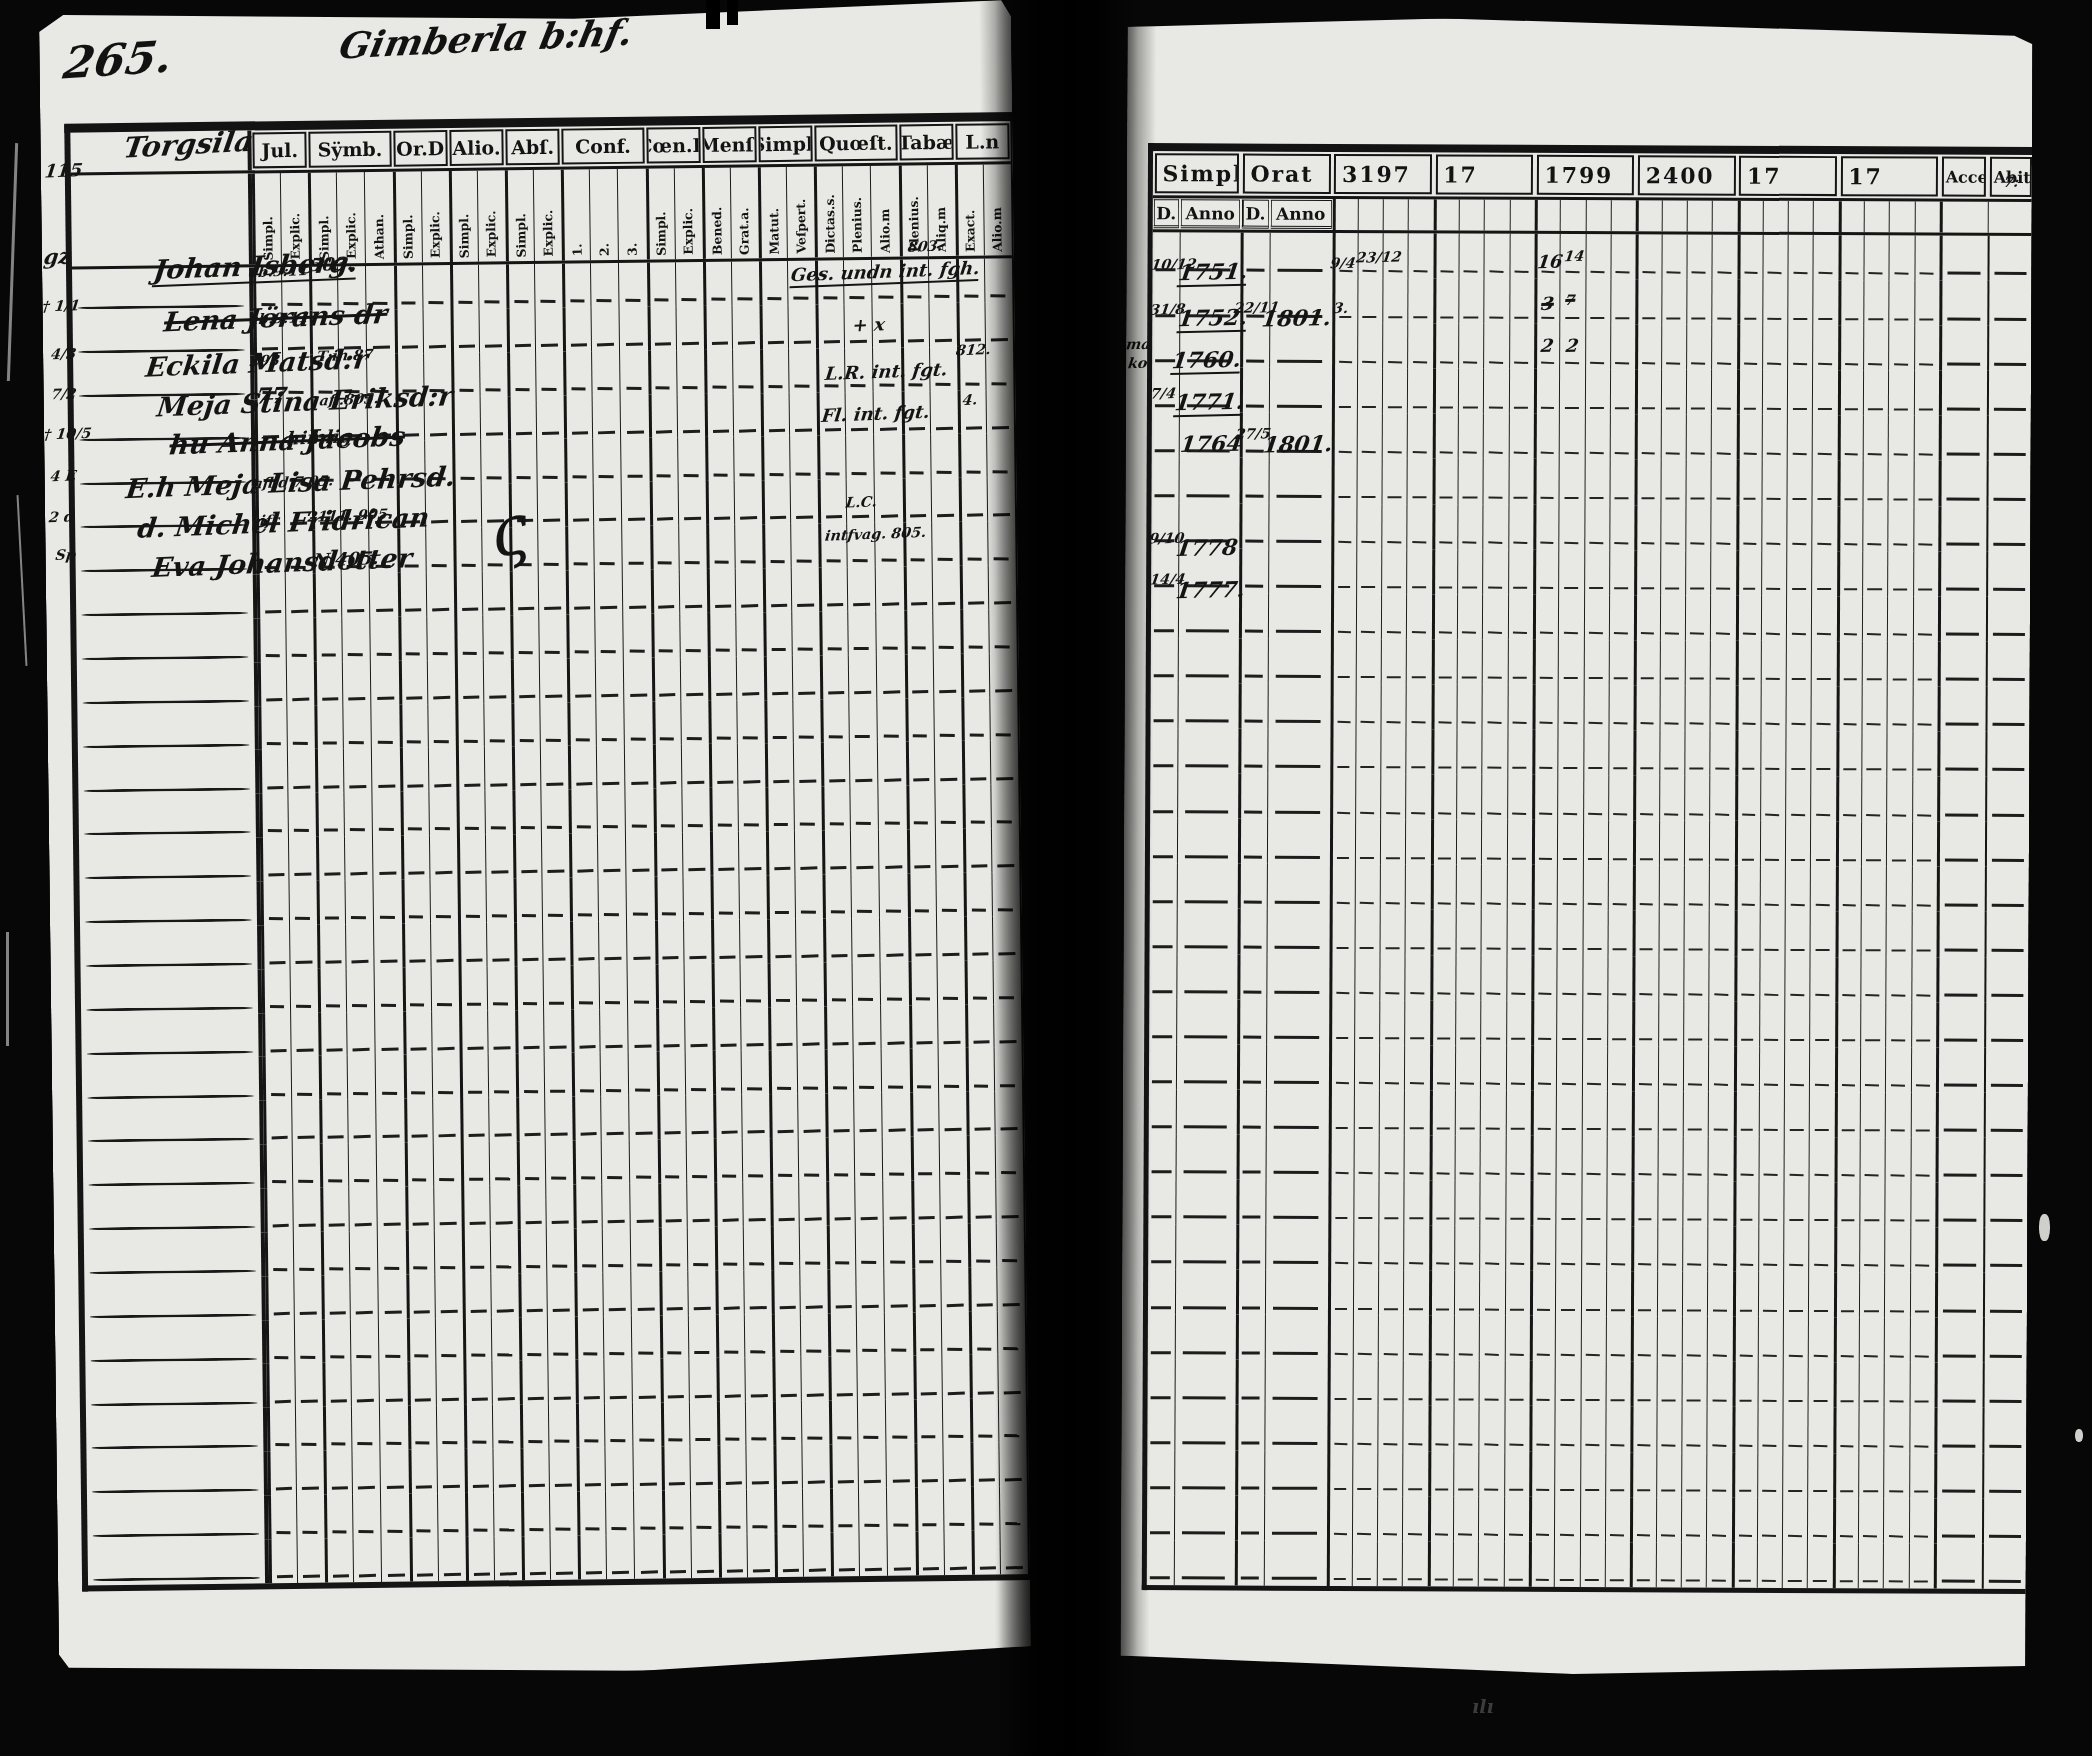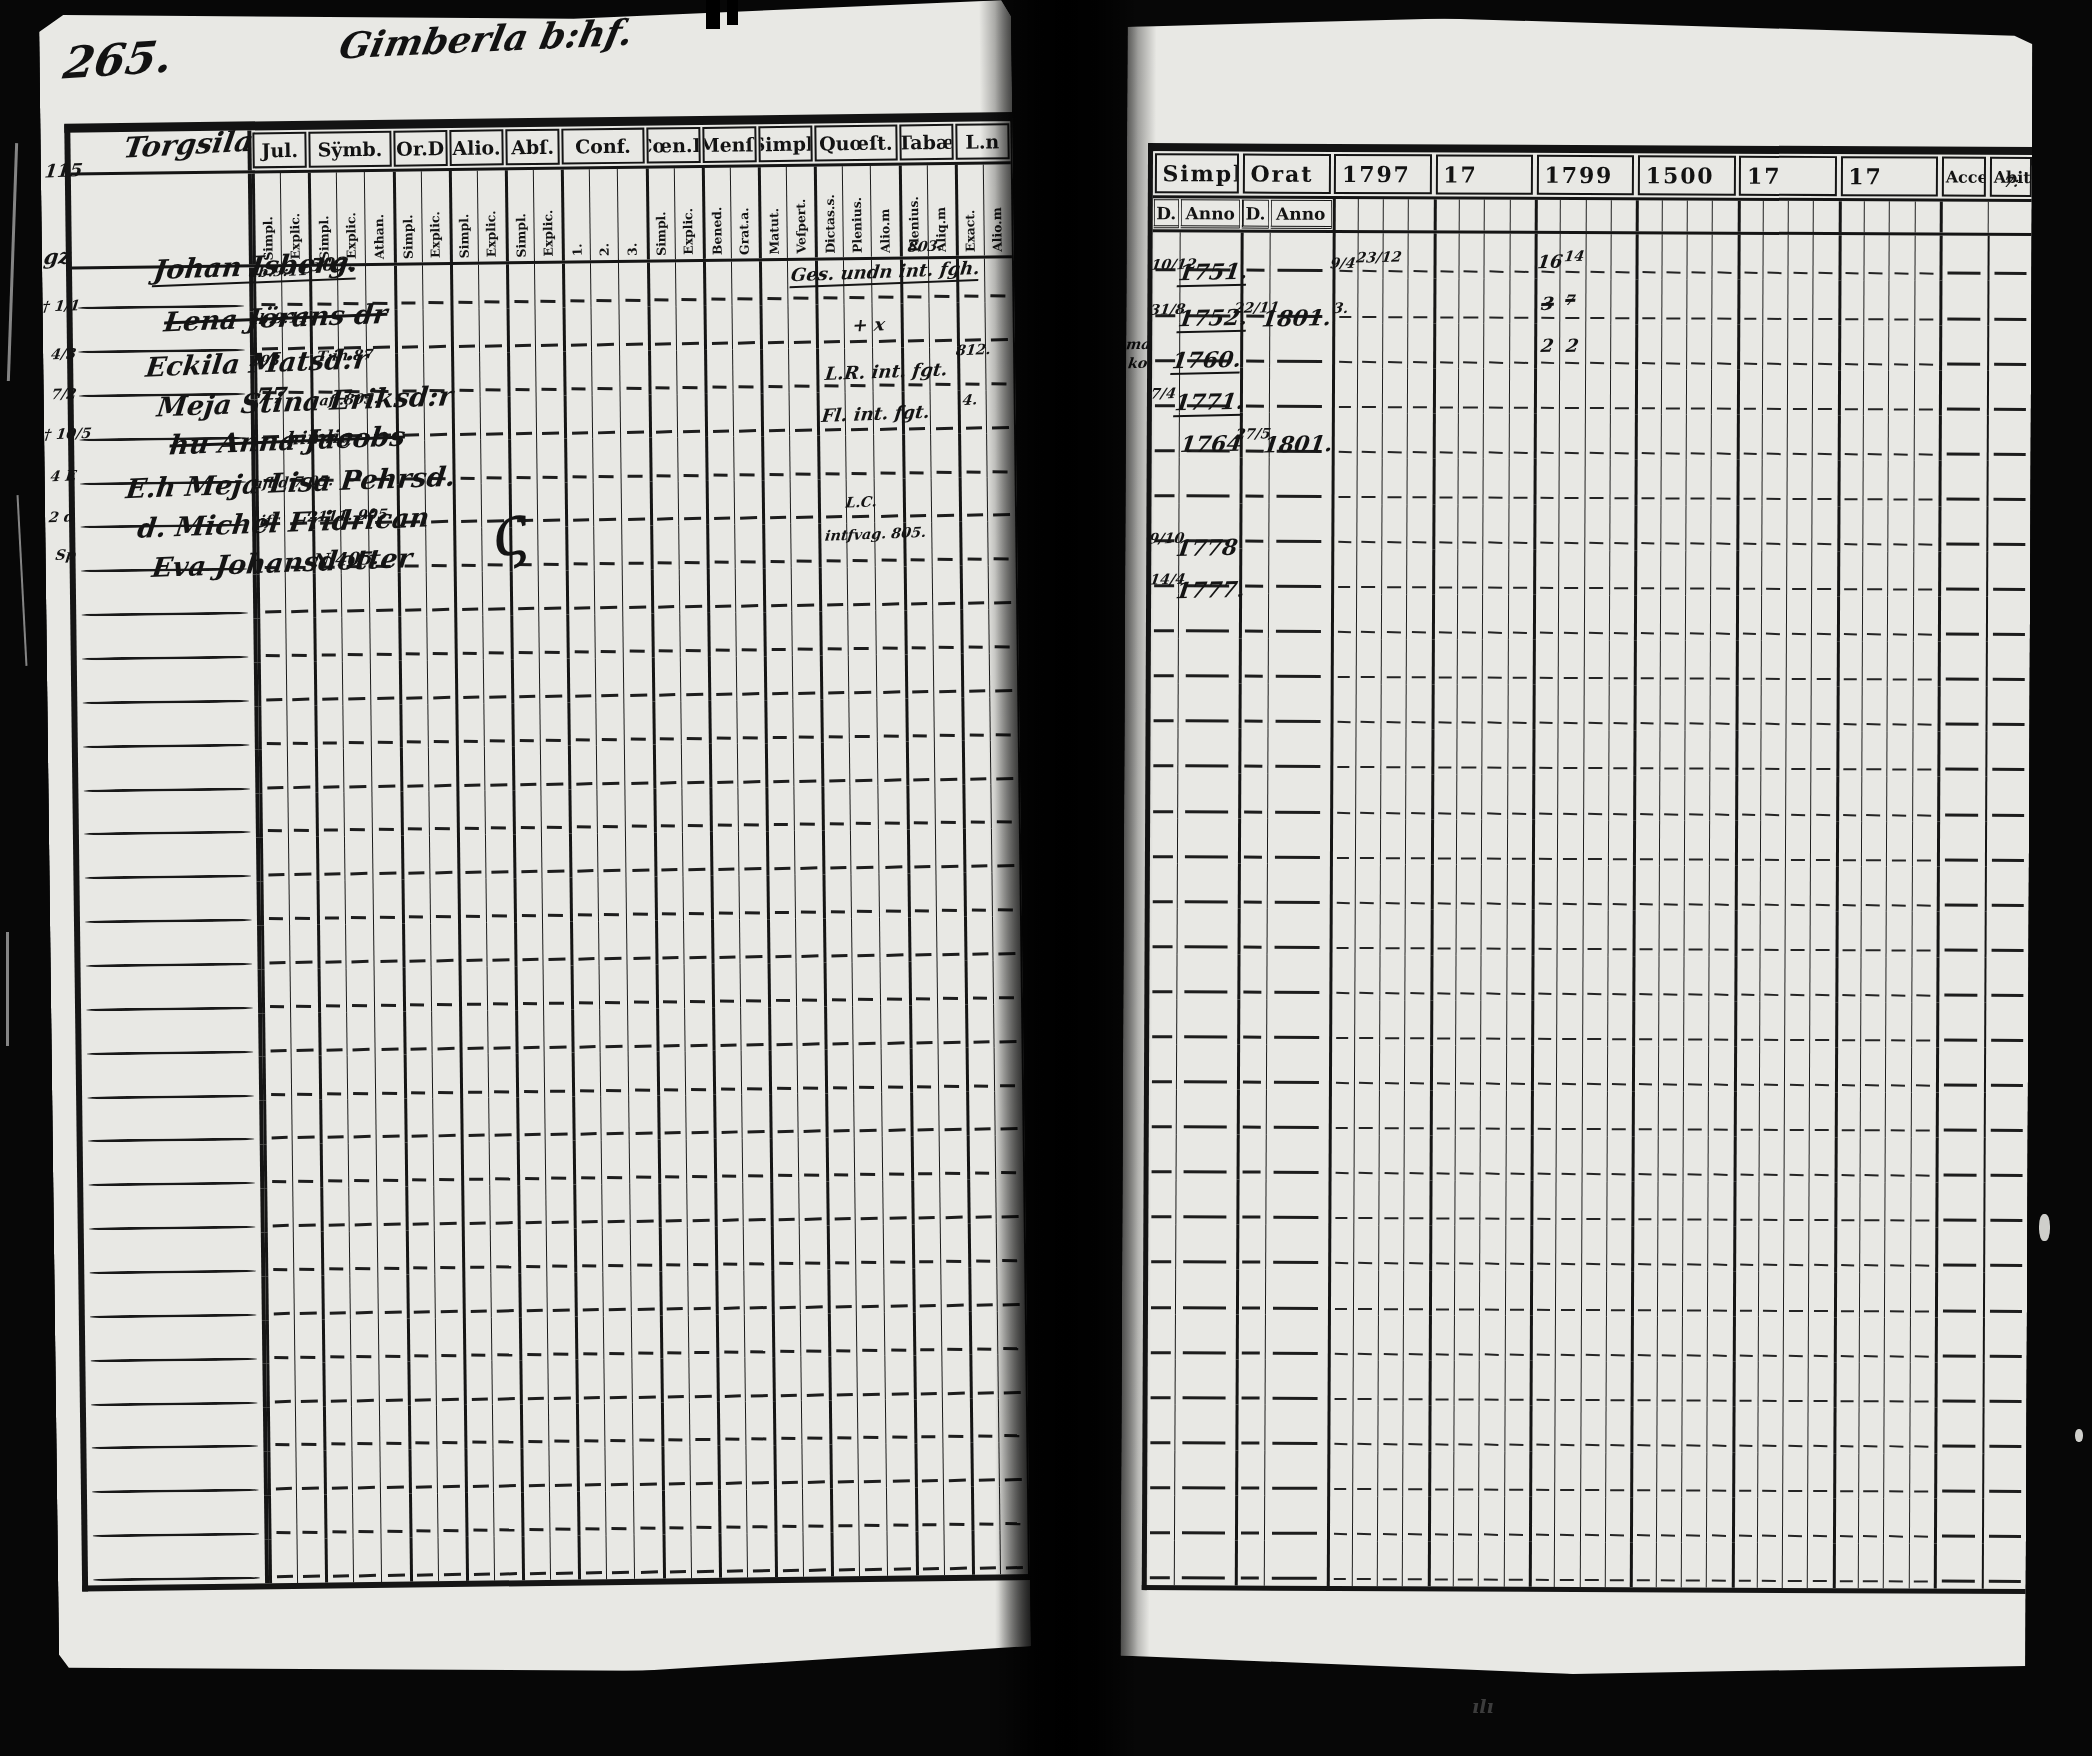--- a/index.html
+++ b/index.html
@@ -2830,24 +2830,24 @@
         <div class="hw xs" style="left: 780px; top: 525px;">intfvag. 805.</div>
         <div class="hw flourish" style="left: 445px; top: 491px;">ς</div>
       </div>
   </div>
 
   <div class="page right">
     <div class="r-table" id="rtable">
         <div class="r-head" style="grid-template-columns: 27px 61px 28.5px 63px repeat(24, 1fr) 48px 46px;">
           <div class="hbox2" style="grid-column: span 2;">Simpl</div>
           <div class="hbox2" style="grid-column: span 2;">Orat</div>
-          <div class="hbox2 yr" style="grid-column: span 4;">1797</div>
+          <div class="hbox2 yr" style="grid-column: span 4;">3197</div>
           <div class="hbox2 yr" style="grid-column: span 4;">17</div>
           <div class="hbox2 yr" style="grid-column: span 4;">1799</div>
-          <div class="hbox2 yr" style="grid-column: span 4;">1500</div>
+          <div class="hbox2 yr" style="grid-column: span 4;">2400</div>
           <div class="hbox2 yr" style="grid-column: span 4;">17</div>
           <div class="hbox2 yr" style="grid-column: span 4;">17</div>
           <div class="hbox2 sm2">Acceſ.</div>
           <div class="hbox2 sm2">Abit.</div>
         </div>
         <div class="r-sub" style="grid-template-columns: 27px 61px 28.5px 63px repeat(24, 1fr) 48px 46px;">
           <div class="dbox">D.</div>
           <div class="dbox">Anno</div>
           <div class="dbox thick">D.</div>
           <div class="dbox">Anno</div>

